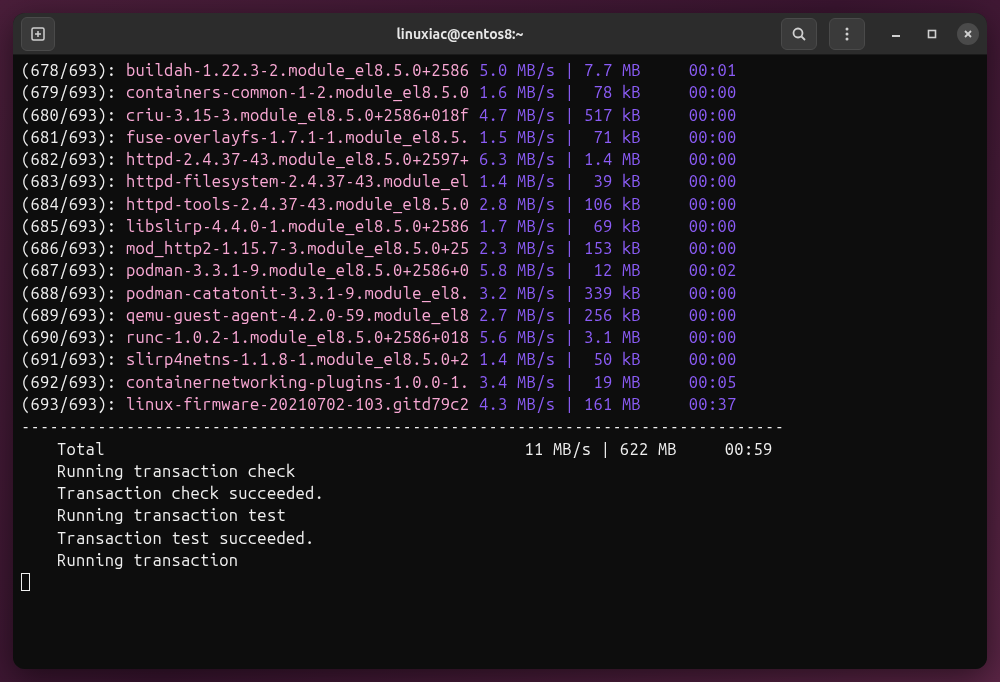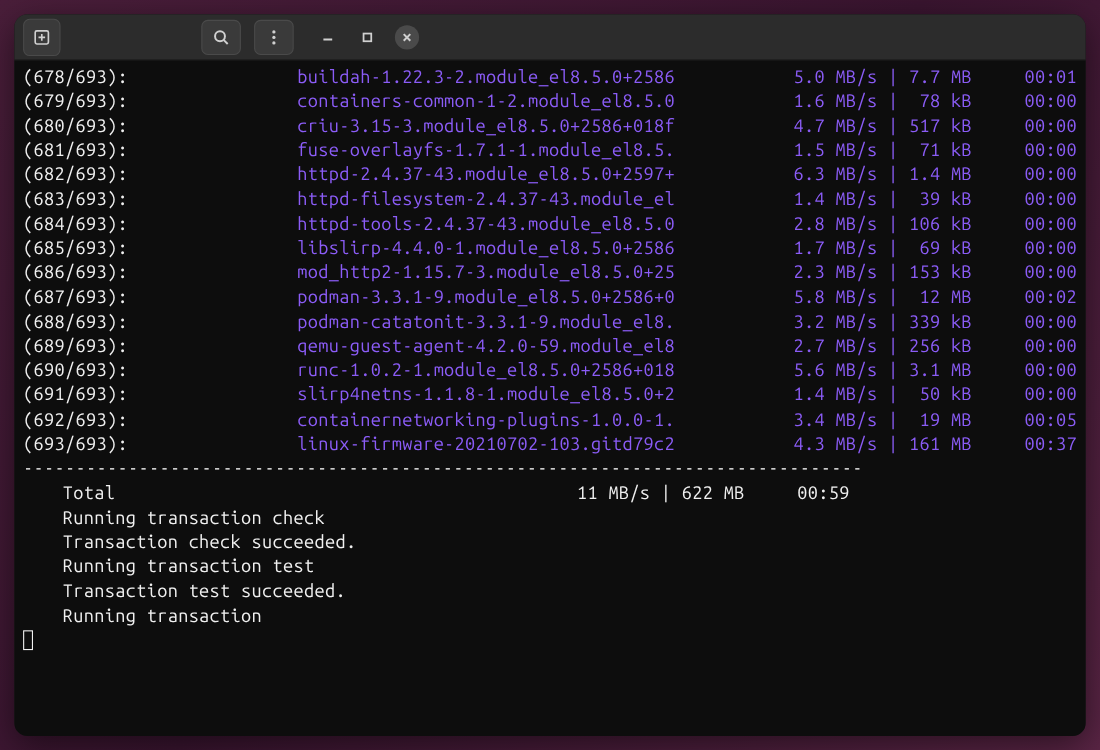--- a/index.html
+++ b/index.html
@@ -100,28 +100,26 @@
       padding: 4px 8px;
       color: #f0f0f0;
       font-size: 16.5px;
       line-height: 1.35;
       overflow: hidden;
       white-space: pre;
       letter-spacing: 0.3px;
     }
     .pkg-line {
       display: flex;
-      justify-content: space-between;
     }
     .pkg-index {
       color: #f0f0f0;
     }
     .pkg-name {
-      color: #8b5cf6;
-      margin-left: 46px;
+      color: #f9a8d4;
     }
     .pkg-stats {
       color: #8b5cf6;
     }
     .divider-line {
       color: #f0f0f0;
       overflow: hidden;
     }
     .status-line {
       color: #f0f0f0;
@@ -145,20 +143,21 @@
   <div class="titlebar">
     <div class="titlebar-left">
       <div class="titlebar-btn">
         <svg width="16" height="16" viewBox="0 0 16 16">
           <rect x="2" y="2" width="12" height="12" rx="1.5" fill="none" stroke="#d0d0d0" stroke-width="1.5"></rect>
           <line x1="8" y1="5" x2="8" y2="11" stroke="#d0d0d0" stroke-width="1.5"></line>
           <line x1="5" y1="8" x2="11" y2="8" stroke="#d0d0d0" stroke-width="1.5"></line>
         </svg>
       </div>
     </div>
+    <div class="titlebar-center">linuxiac@centos8:~</div>
     <div class="titlebar-right">
       <div class="titlebar-icon-btn">
         <svg width="16" height="16" viewBox="0 0 16 16">
           <circle cx="7" cy="7" r="4.5" fill="none" stroke="#d0d0d0" stroke-width="1.8"></circle>
           <line x1="10.5" y1="10.5" x2="14" y2="14" stroke="#d0d0d0" stroke-width="1.8"></line>
         </svg>
       </div>
       <div class="titlebar-icon-btn">
         <svg width="16" height="16" viewBox="0 0 16 16">
           <circle cx="8" cy="3" r="1.5" fill="#d0d0d0"></circle>

